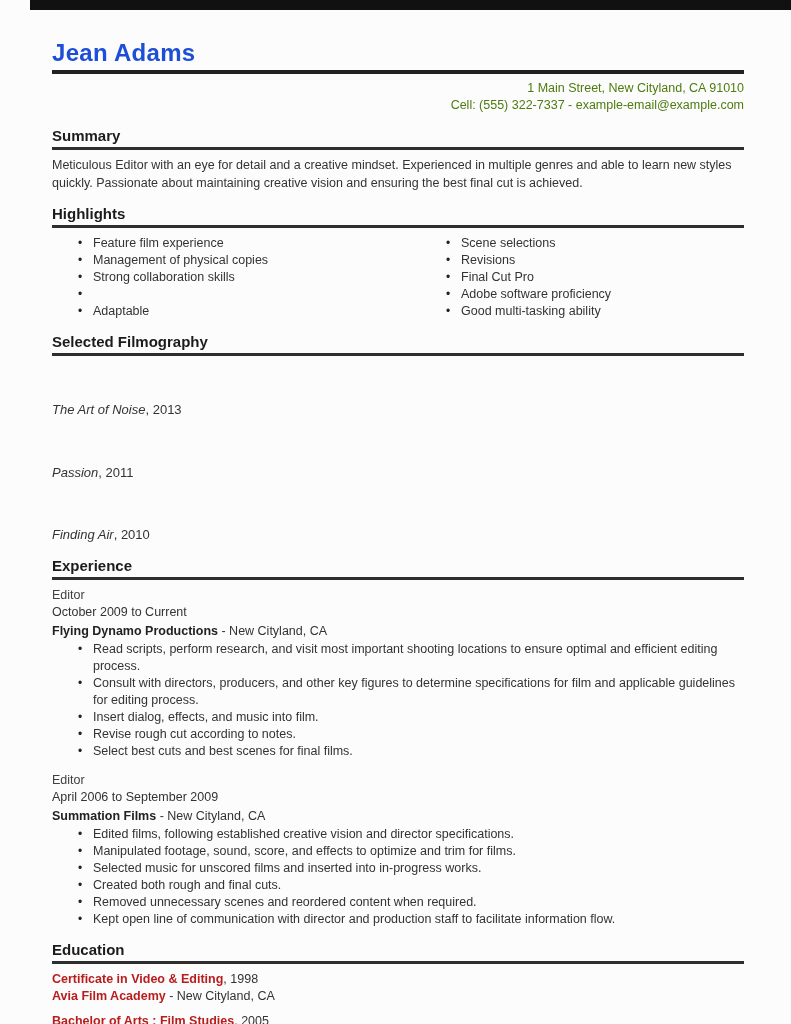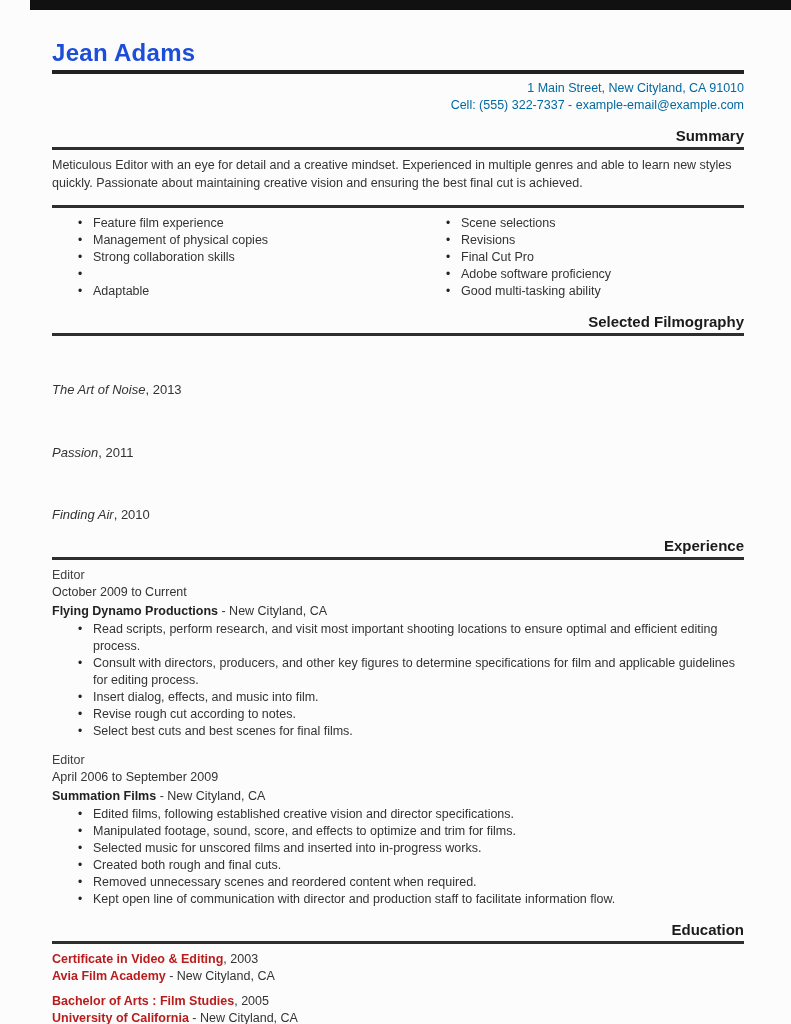--- a/index.html
+++ b/index.html
@@ -21,27 +21,27 @@
   .name {
     font-size: 24px; font-weight: bold; color: #1d4ed8;
     letter-spacing: 0.3px; margin: 0; line-height: 26px;
   }
   .name-rule {
     margin-top: 4px; height: 3px;
     border-top: 2px solid #222; border-bottom: 2px solid #222;
   }
   .contact {
     text-align: right; font-size: 12.5px; line-height: 17px;
-    color: #0369a1; margin-top: 6px;
+    color: #4d7c0f; margin-top: 6px;
   }
 
   .section { margin-top: 13px; }
   .section-title {
     font-size: 15px; font-weight: bold; color: #1b1b1b;
-    margin: 0 0 3px 0; line-height: 17px; text-align: right;
+    margin: 0 0 3px 0; line-height: 17px;
   }
   .section-rule { height: 3px; background: #2e2e2e; }
   .section-body { margin-top: 7px; }
 
   .summary-text { font-size: 12.5px; line-height: 17.5px; margin: 0; }
 
   .hl-columns { display: flex; }
   .hl-col-left { width: 368px; flex: none; }
   .hl-col-right { flex: 1; }
 
@@ -83,20 +83,21 @@
 
   <div class="section">
     <h2 class="section-title">Summary</h2>
     <div class="section-rule"></div>
     <div class="section-body">
       <p class="summary-text">Meticulous Editor with an eye for detail and a creative mindset. Experienced in multiple genres and able to learn new styles quickly. Passionate about maintaining creative vision and ensuring the best final cut is achieved.</p>
     </div>
   </div>
 
   <div class="section">
+    <h2 class="section-title">Highlights</h2>
     <div class="section-rule"></div>
     <div class="section-body hl-columns">
       <div class="hl-col-left">
         <div class="bullet-item">
             <span class="dot">•</span>
             <span class="bullet-text">Feature film experience</span>
           </div>
         <div class="bullet-item">
             <span class="dot">•</span>
             <span class="bullet-text">Management of physical copies</span>
@@ -211,21 +212,21 @@
 
     </div>
   </div>
 
   <div class="section">
     <h2 class="section-title">Education</h2>
     <div class="section-rule"></div>
     <div class="section-body">
 
       <div class="edu-entry">
-        <div class="edu-line"><span class="edu-bold">Certificate in Video &amp; Editing</span><span>, 2003</span></div>
+        <div class="edu-line"><span class="edu-bold">Certificate in Video &amp; Editing</span><span>, 1998</span></div>
         <div class="edu-line"><span class="edu-bold">Avia Film Academy</span><span> - New Cityland, CA</span></div>
       </div>
 
       <div class="edu-entry">
         <div class="edu-line"><span class="edu-bold">Bachelor of Arts : Film Studies</span><span>, 2005</span></div>
         <div class="edu-line"><span class="edu-bold">University of California</span><span> - New Cityland, CA</span></div>
       </div>
 
     </div>
   </div>

